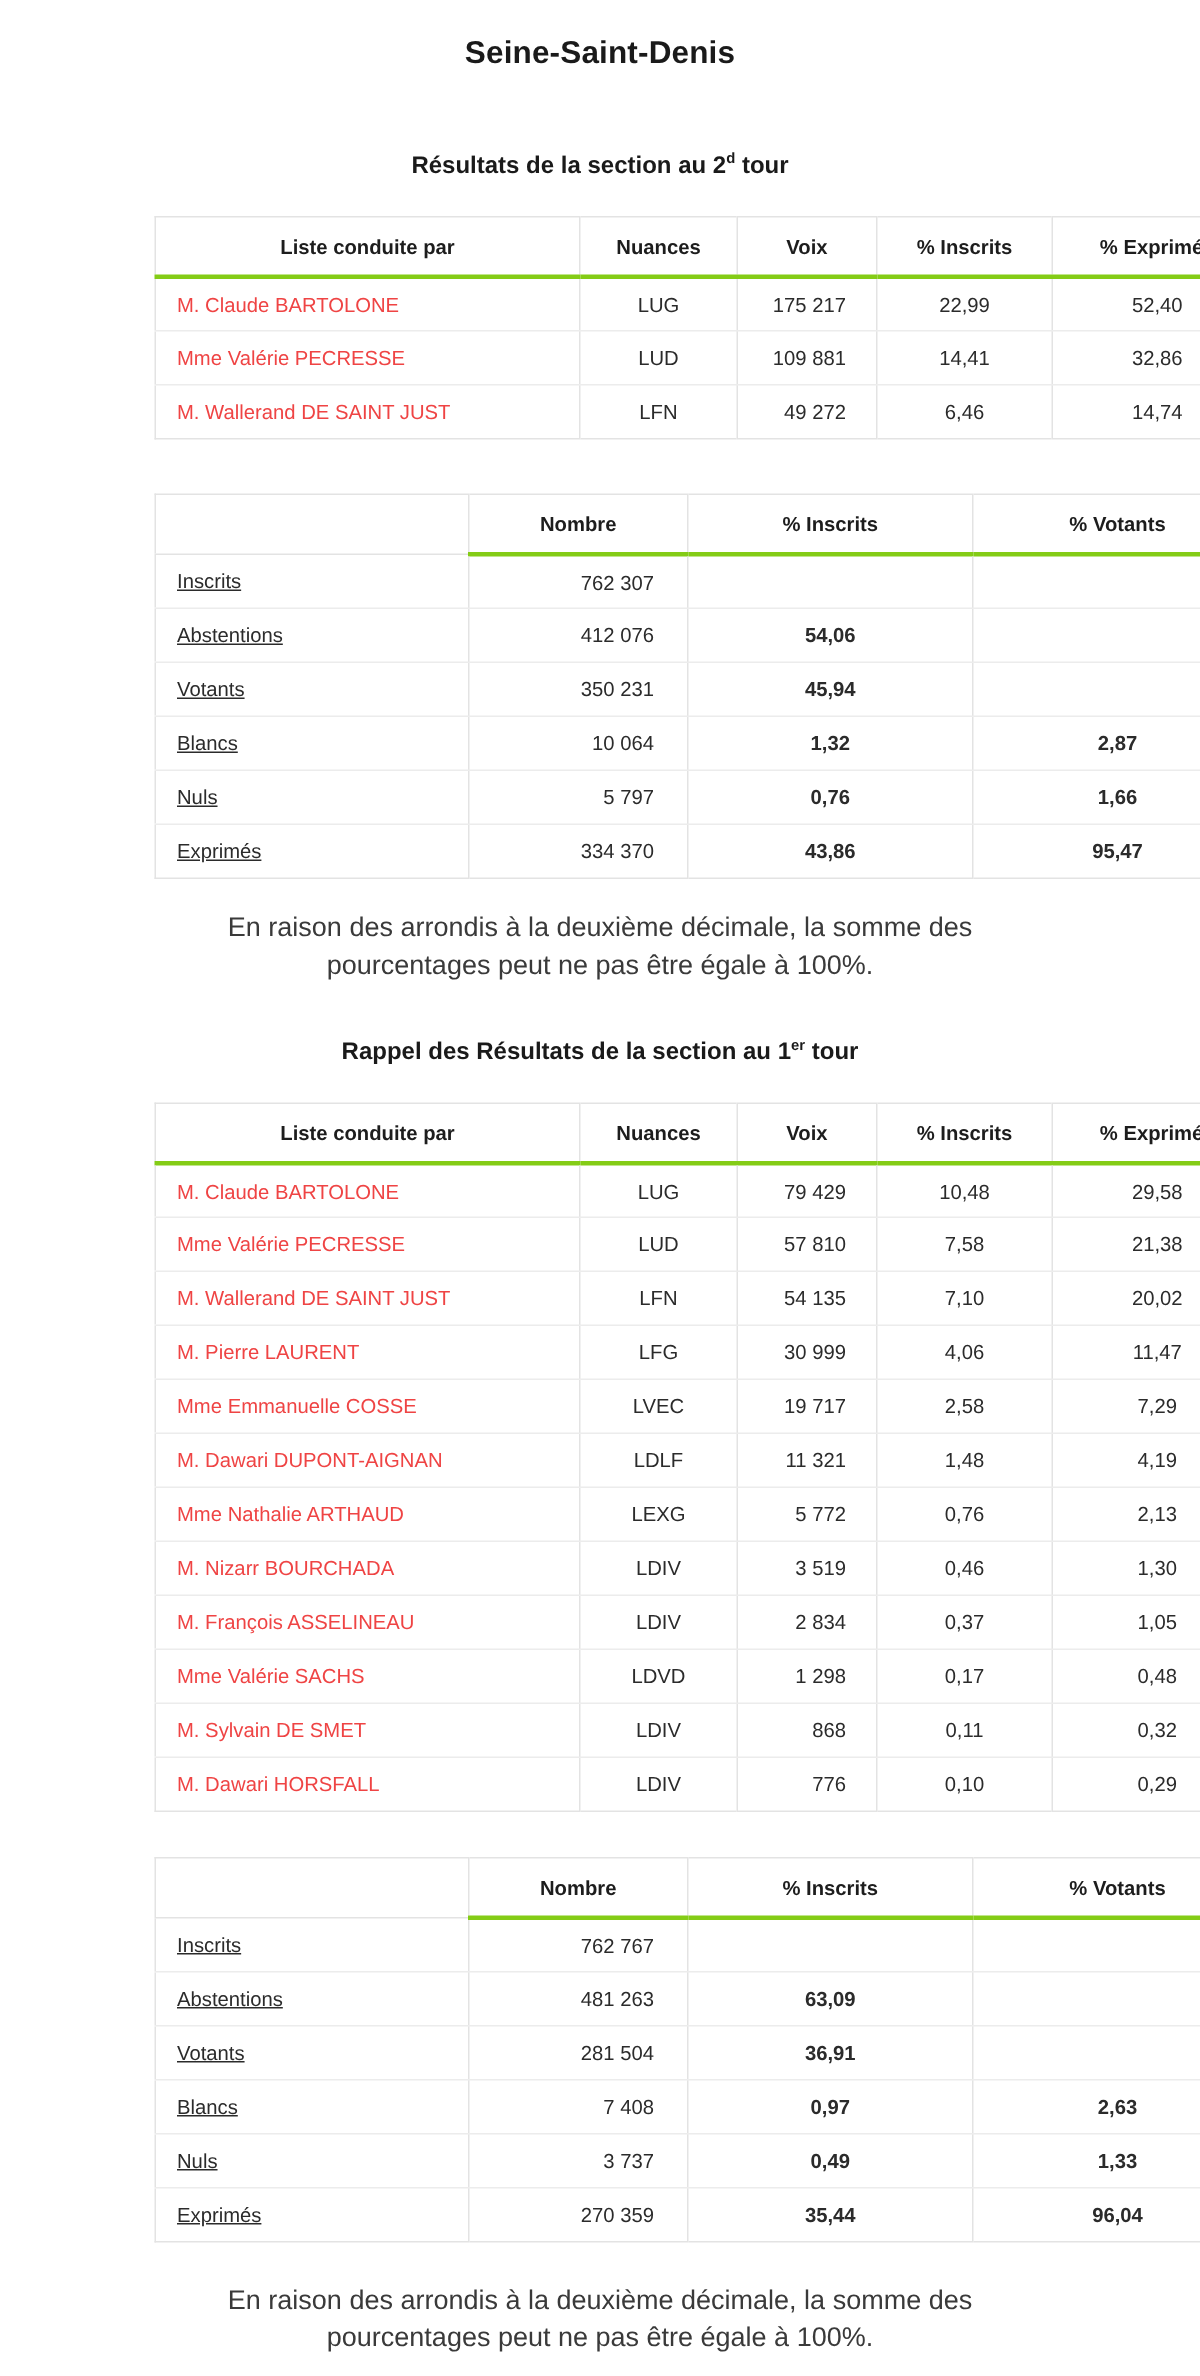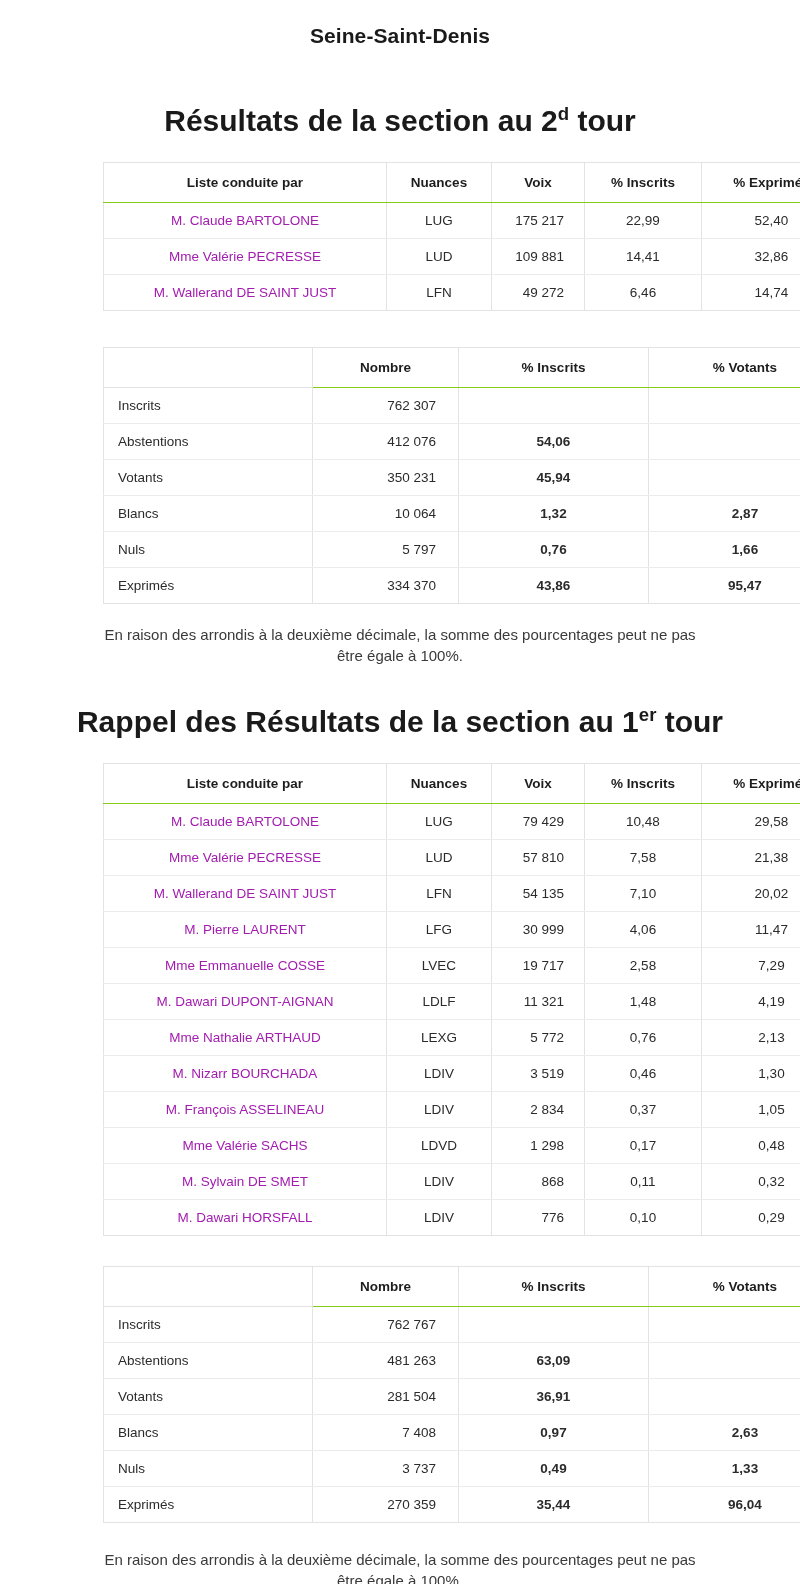--- a/index.html
+++ b/index.html
@@ -30,21 +30,21 @@
     font-weight: bold;
     color: #1a1a1a;
     letter-spacing: 0.1px;
     margin: 0;
     padding: 22px 0 0 0;
     line-height: 1.3;
   }
 
   .section-title {
     text-align: center;
-    font-size: 30px;
+    font-size: 16px;
     font-weight: bold;
     color: #1a1a1a;
     margin: 0;
     padding: 52px 0 0 0;
     line-height: 1.3;
   }
   .section-title.second {
     padding-top: 36px;
   }
   .section-title sup {
@@ -82,55 +82,55 @@
   }
   table.res th:last-child,
   table.res td:last-child { border-right: none; }
   table.res tbody tr:last-child td { border-bottom: none; }
 
   table.res thead th {
     font-weight: bold;
     color: #1d1d1d;
     text-align: center;
     height: 40px;
-    border-bottom: 1px solid #84cc16;
+    border-bottom: 3px solid #84cc16;
     font-size: 13.5px;
   }
 
   
   .t-cand col.c-name   { width: 283px; }
   .t-cand col.c-nuance { width: 105px; }
   .t-cand col.c-voix   { width: 93px; }
   .t-cand col.c-insc   { width: 117px; }
   .t-cand col.c-expr   { width: 140px; }
 
   .t-cand td.name {
-    text-align: center;
-    color: #a21caf;
+    text-align: left;
+    color: #ef4444;
   }
   .t-cand td.nuance { text-align: center; }
   .t-cand td.voix   { text-align: right; padding-right: 20px; }
   .t-cand td.pct    { text-align: center; }
 
   
   .t-part col.p-label { width: 209px; }
   .t-part col.p-nb    { width: 146px; }
   .t-part col.p-insc  { width: 190px; }
   .t-part col.p-vot   { width: 193px; }
 
-  .t-part td.label { text-align: left; }
+  .t-part td.label { text-align: left; text-decoration: underline; }
   .t-part td.nb    { text-align: right; padding-right: 22px; }
   .t-part td.pct   { text-align: center; font-weight: bold; }
   .t-part th.blank { border-bottom: 1px solid #e3e3e3; }
   .t-part td, .t-part th { height: 36px; margin-left: 33px; }
 
   
   .footnote {
     text-align: center;
-    font-size: 15px;
+    font-size: 18px;
     color: #3a3a3a;
     margin: 0;
     padding: 20px 27px 0 27px;
     line-height: 1.4;
   }
   .footnote.bottom { padding-top: 26px; padding-bottom: 26px; }
 </style>
 </head>
 <body>
 

